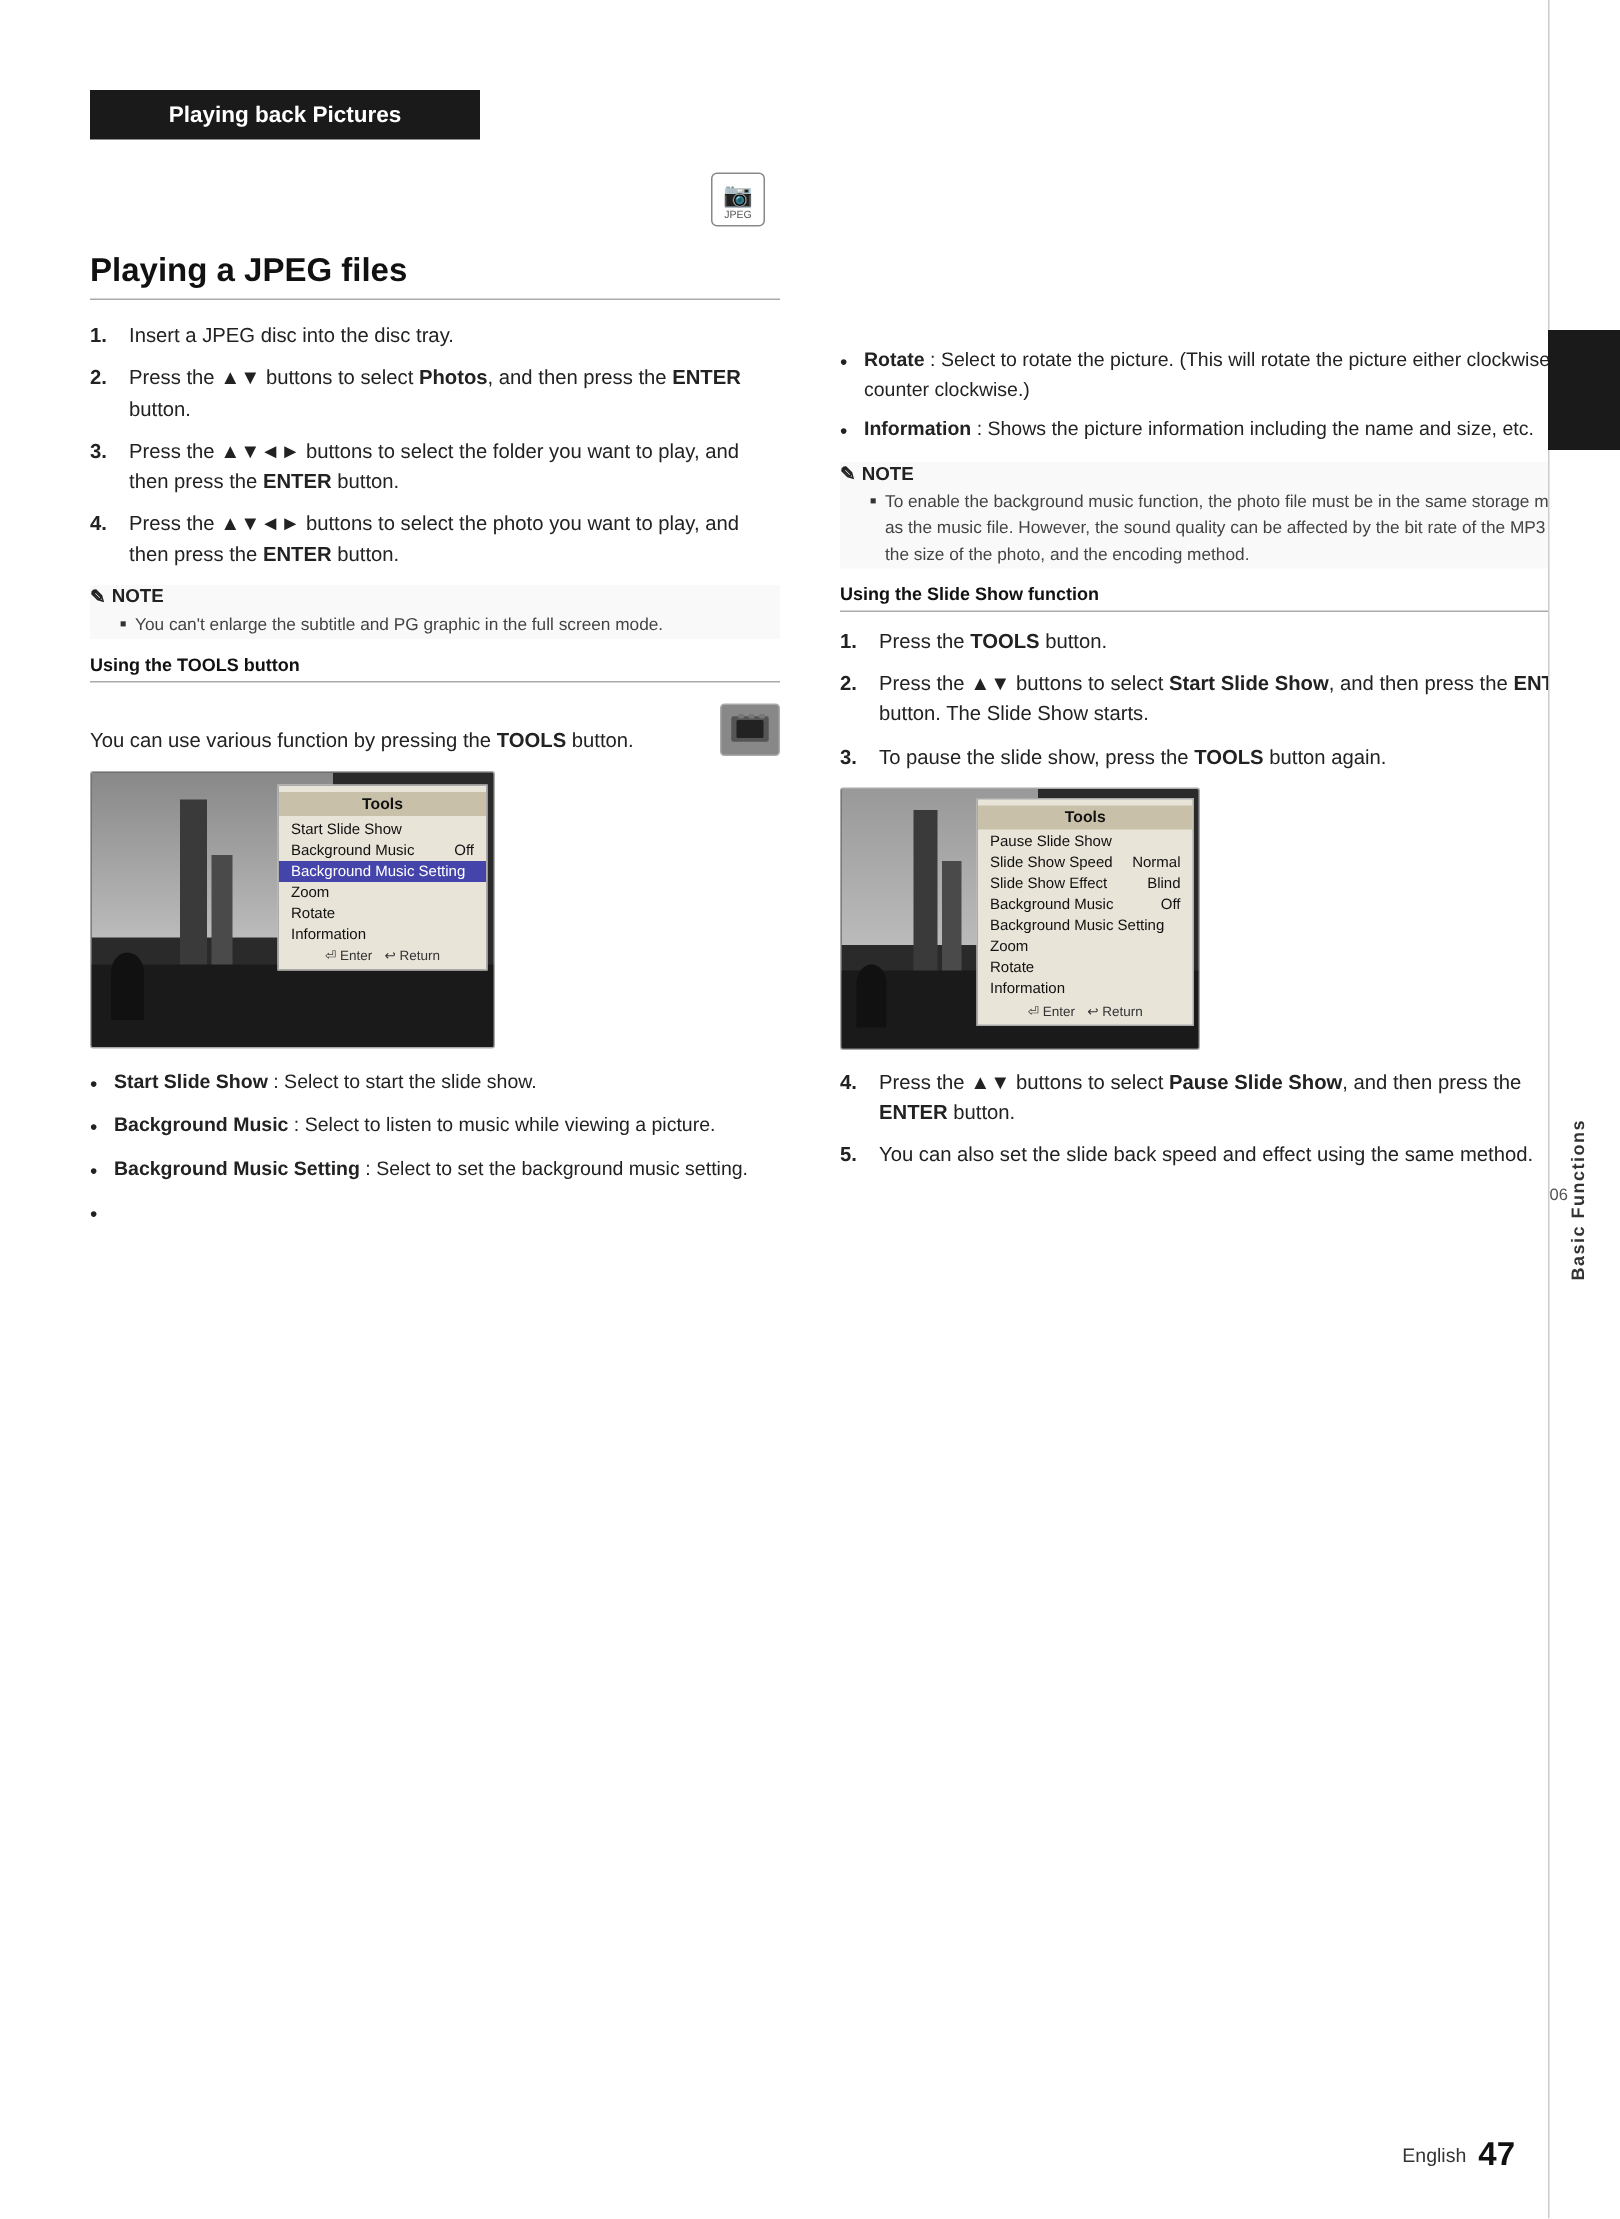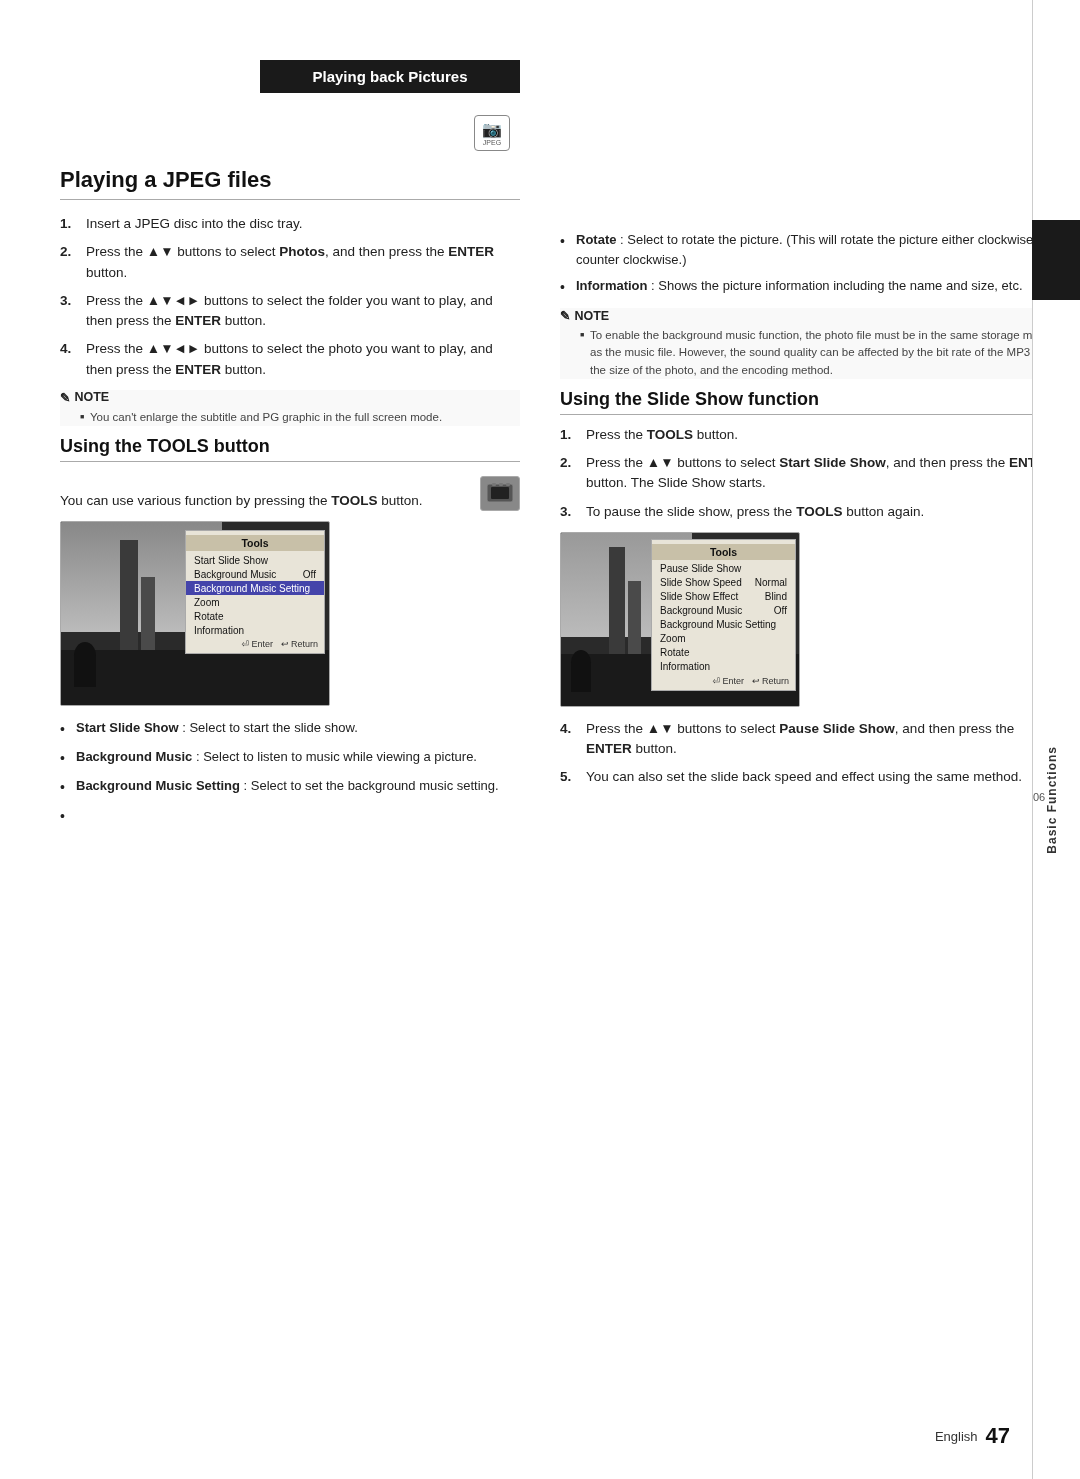--- a/index.html
+++ b/index.html
@@ -84,21 +84,21 @@
       padding: 8px 20px;
       font-size: 15px;
       font-weight: bold;
       margin-bottom: 16px;
       display: inline-block;
       min-width: 260px;
     }
     .header-wrapper {
       display: flex;
       flex-direction: column;
-      align-items: flex-end;
+      align-items: flex-start;
       margin-bottom: 8px;
     }
     
     .jpeg-icon {
       width: 36px;
       height: 36px;
       border: 1px solid #888;
       border-radius: 4px;
       display: flex;
       align-items: center;
@@ -117,21 +117,21 @@
     .section-title {
       font-size: 22px;
       font-weight: bold;
       color: #111;
       border-bottom: 1px solid #aaa;
       padding-bottom: 6px;
       margin-bottom: 14px;
       margin-top: 4px;
     }
     .sub-section-title {
-      font-size: 18px;
+      font-size: 12px;
       font-weight: bold;
       color: #111;
       border-bottom: 1px solid #aaa;
       padding-bottom: 4px;
       margin-bottom: 10px;
       margin-top: 6px;
     }
     
     .steps-list {
       list-style: none;
@@ -255,21 +255,21 @@
       color: #fff;
     }
     .tools-menu-item-row {
       display: flex;
       justify-content: space-between;
       padding: 1.5px 8px;
       font-size: 10px;
     }
     .tools-menu-footer {
       display: flex;
-      justify-content: flex-end;
+      justify-content: center;
       font-size: 9px;
       padding: 2px 6px 0 6px;
       color: #333;
       gap: 8px;
     }
     
     .mosque-scene {
       position: absolute;
       left: 0; top: 0;
       width: 100%; height: 100%;

